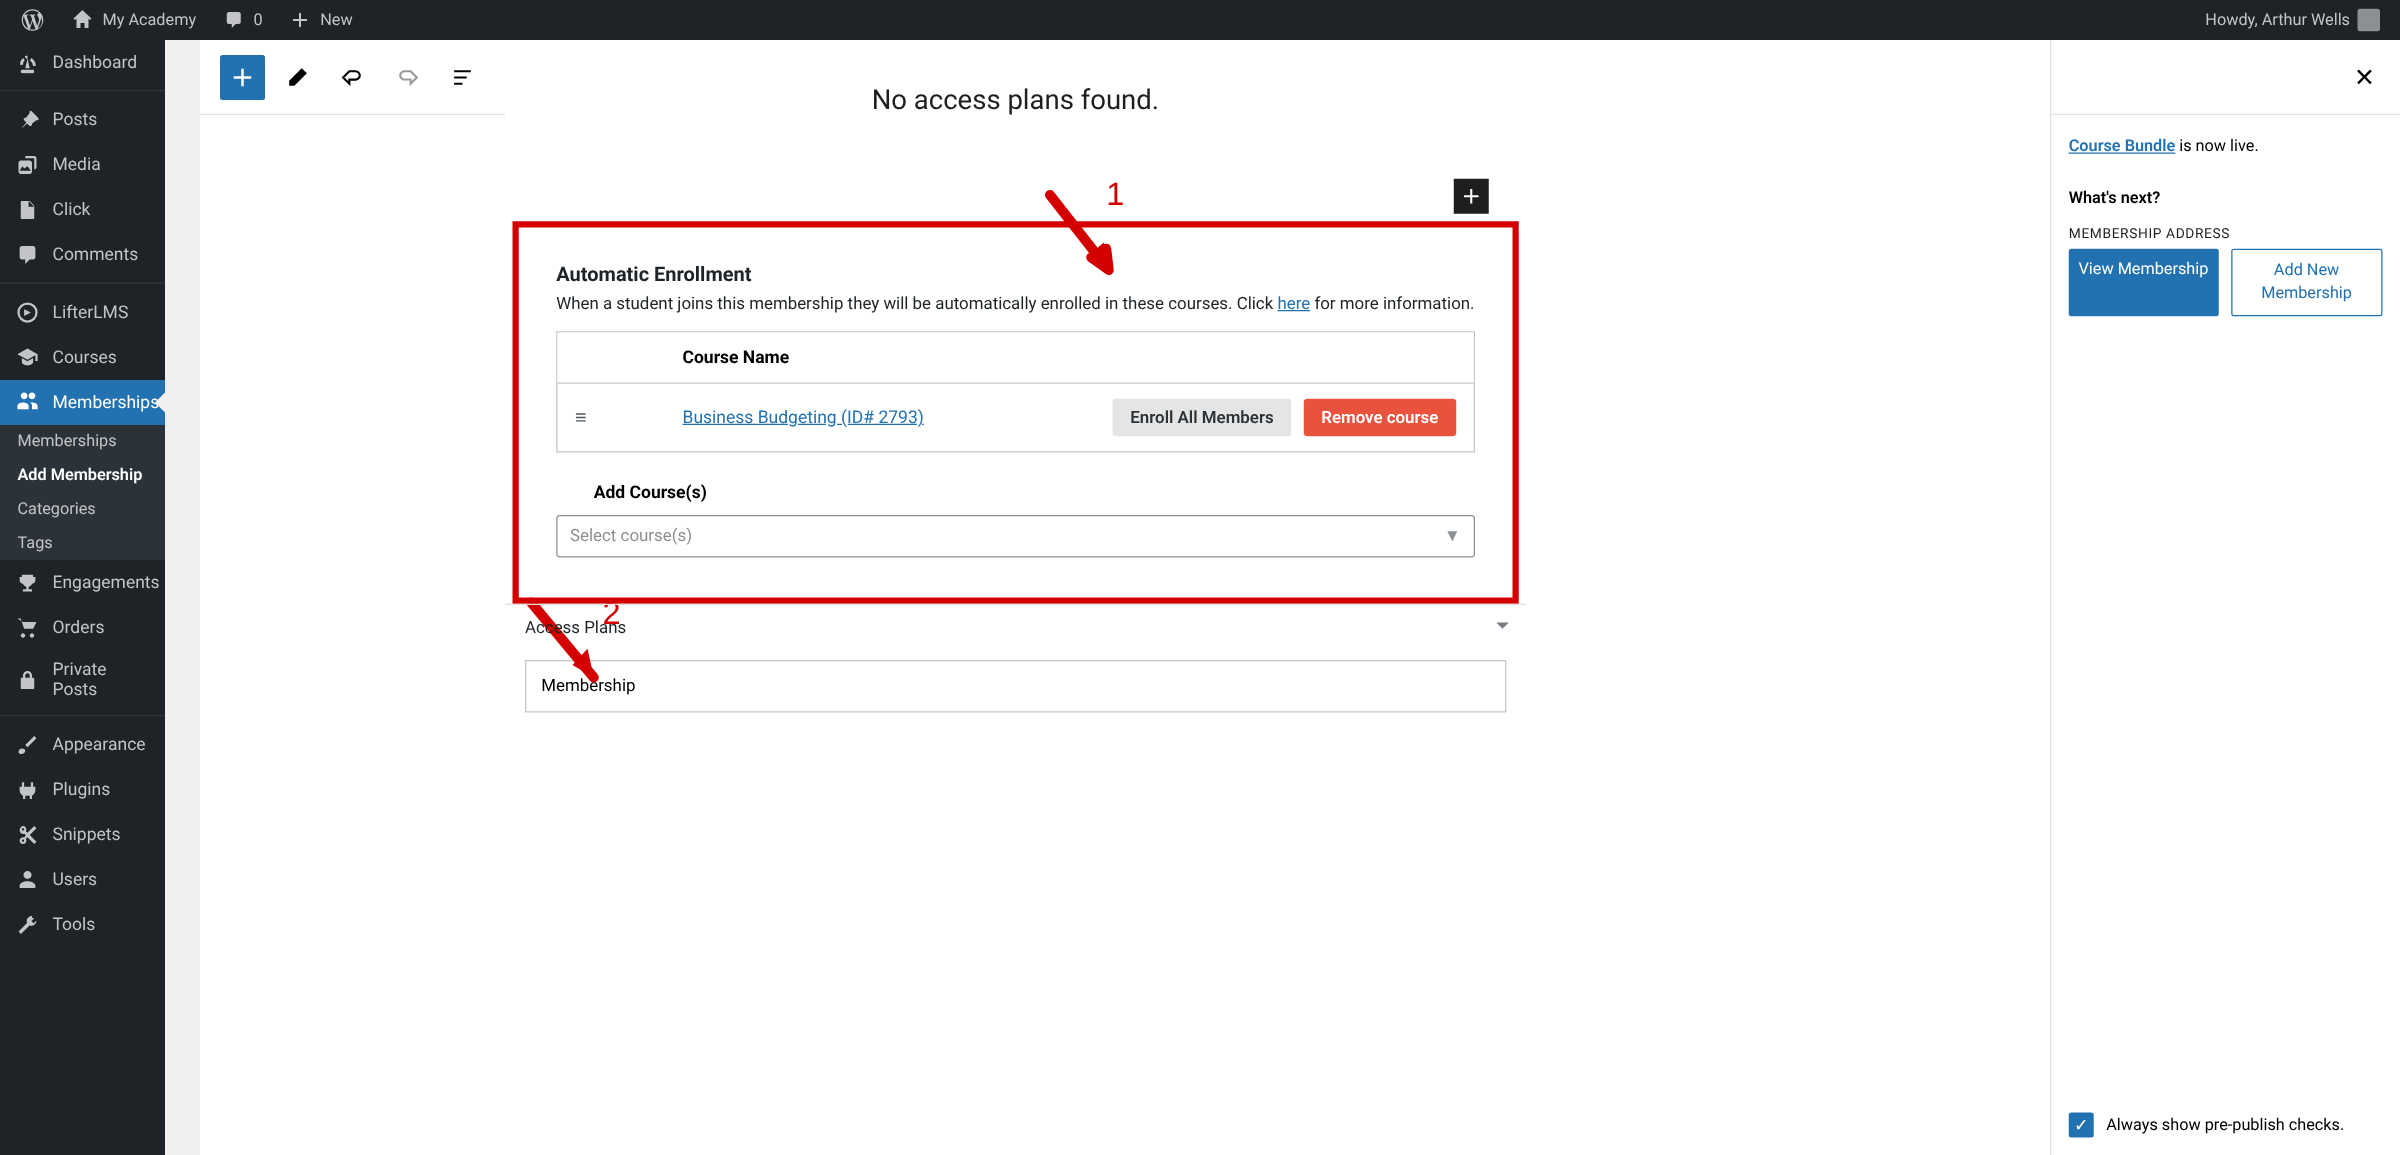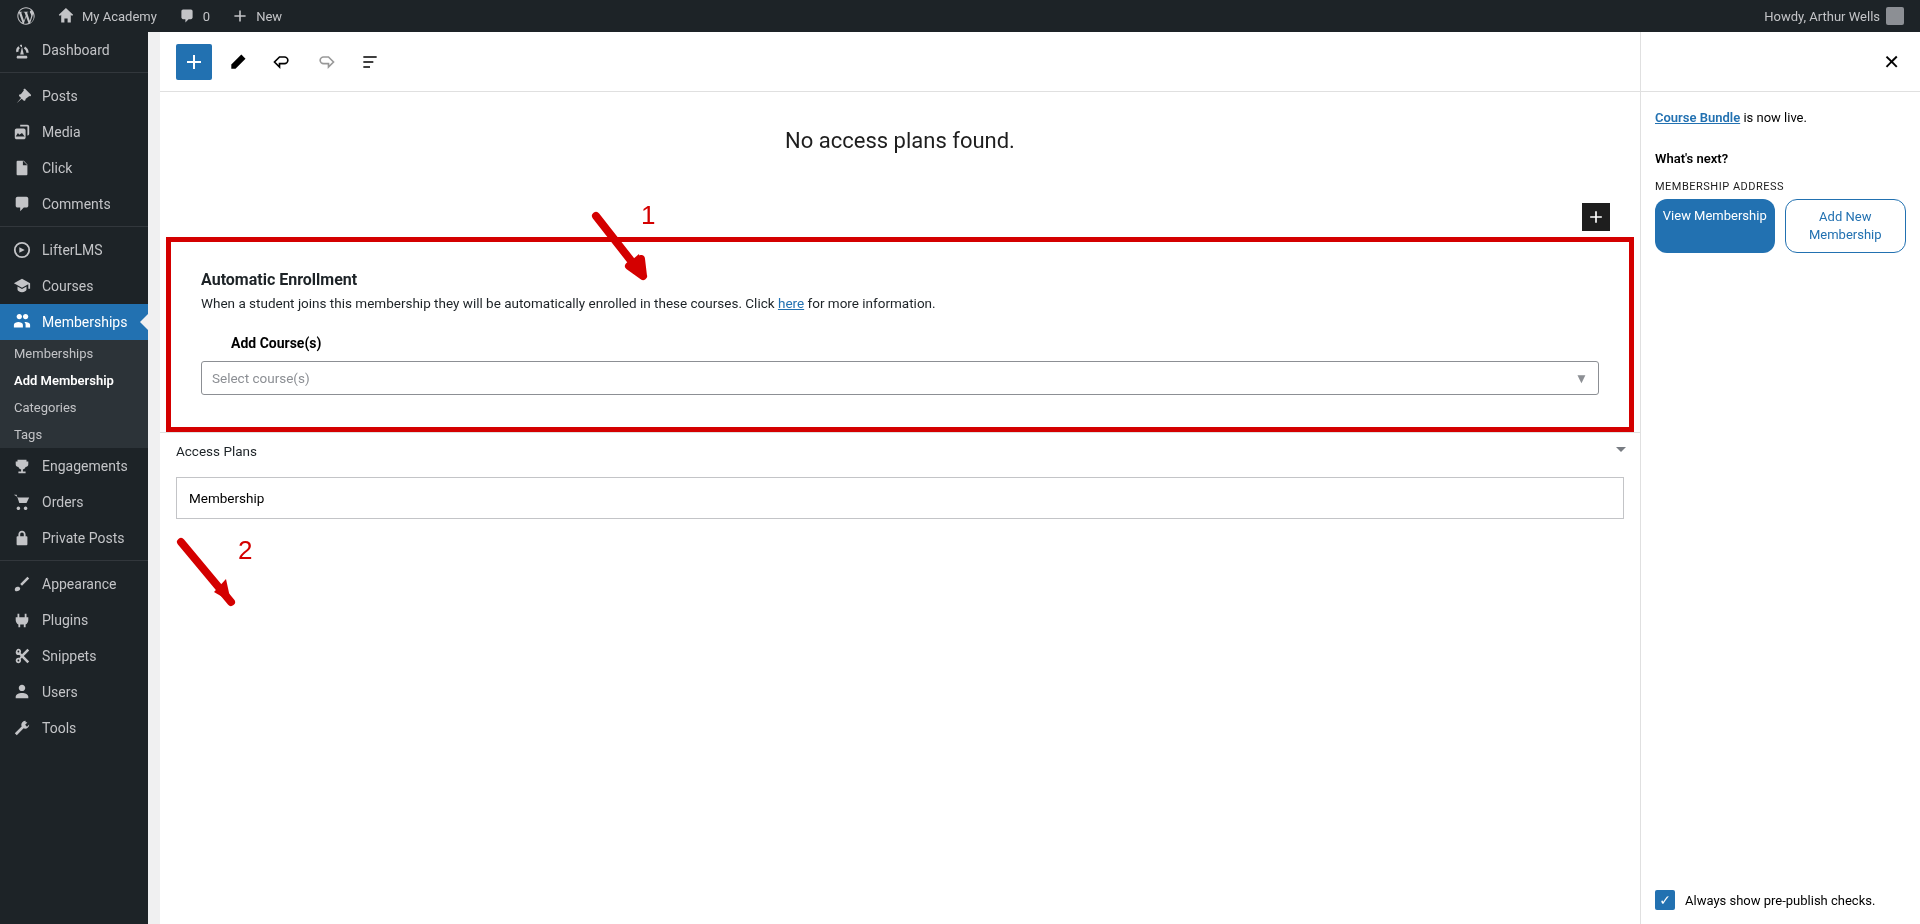--- a/index.html
+++ b/index.html
@@ -5,32 +5,32 @@
 * { box-sizing: border-box; margin: 0; padding: 0; font-family: -apple-system, BlinkMacSystemFont, "Segoe UI", Roboto, sans-serif; }
 body { background: #f0f0f1; overflow: hidden; }
 
 
 .adminbar { height: 32px; background: #1d2327; color: #c3c4c7; display: flex; align-items: center; font-size: 13px; padding: 0 8px; justify-content: space-between; }
 .adminbar-left, .adminbar-right { display: flex; align-items: center; gap: 4px; }
 .adminbar-item { display: flex; align-items: center; gap: 6px; padding: 0 8px; height: 32px; color: #c3c4c7; cursor: pointer; }
 .avatar { width: 18px; height: 18px; background: #8c8f94; border-radius: 2px; }
 
 
-.sidebar { position: fixed; left: 0; top: 32px; bottom: 0; width: 148px; background: #1d2327; color: #c3c4c7; font-size: 14px; overflow-y: auto; }
+.sidebar { position: fixed; left: 0; top: 32px; bottom: 0; width: 132px; background: #1d2327; color: #c3c4c7; font-size: 14px; overflow-y: auto; }
 .menu-item { display: flex; align-items: center; gap: 10px; padding: 8px 12px; cursor: pointer; color: #c3c4c7; }
 .menu-item.active { background: #2271b1; color: #fff; position: relative; }
 .menu-item.active::after { content: ''; position: absolute; right: 0; top: 50%; transform: translateY(-50%); border: 8px solid transparent; border-right-color: #f0f0f1; }
 .menu-separator { height: 5px; border-bottom: 1px solid #32373c; margin-bottom: 5px; }
 .submenu { background: #2c3338; }
 .submenu-item { padding: 6px 12px 6px 14px; font-size: 13px; color: #c3c4c7; cursor: pointer; }
 .submenu-item.active { color: #fff; font-weight: 600; }
 
 
 .main { margin-left: 160px; height: calc(100vh - 32px); display: flex; }
-.editor-area { flex: 1; background: #fff; display: flex; flex-direction: column; overflow-y: auto; position: relative; }
+.editor-area { flex: 1; background: #fff; display: flex; flex-direction: row; overflow-y: auto; position: relative; }
 .editor-toolbar { height: 60px; border-bottom: 1px solid #e0e0e0; display: flex; align-items: center; padding: 0 16px; gap: 8px; }
 .toolbar-btn { width: 36px; height: 36px; display: flex; align-items: center; justify-content: center; border-radius: 2px; cursor: pointer; }
 .toolbar-btn.primary { background: #2271b1; color: #fff; }
 .toolbar-btn.disabled { opacity: .4; cursor: default; }
 
 .editor-body { padding: 0; }
 .no-access { text-align: center; font-size: 22px; color: #1e1e1e; padding: 36px 0 10px; }
 .add-block-btn { width: 28px; height: 28px; background: #1e1e1e; color: #fff; display: flex; align-items: center; justify-content: center; margin-left: auto; margin-right: 30px; margin-top: 40px; cursor: pointer; }
 
 
@@ -77,21 +77,21 @@
 .close-x { font-size: 20px; cursor: pointer; padding: 6px; }
 .rp-body { padding: 18px 14px; flex:1; }
 .live-text { font-size: 13px; margin-bottom: 26px; }
 .live-text a { color: #2271b1; text-decoration: underline; font-weight: 600; }
 .whats-next { font-size: 13px; font-weight: 600; margin-bottom: 14px; }
 .addr-label { font-size: 11px; letter-spacing: .5px; text-transform: uppercase; color: #1e1e1e; margin-bottom: 6px; }
 .addr-row { display: flex; gap: 6px; margin-bottom: 20px; }
 .addr-input { flex: 1; border: 1px solid #949494; background: #f0f0f0; padding: 8px; font-size: 12px; color: #757575; overflow:hidden; text-overflow:ellipsis; white-space:nowrap; }
 .copy-btn { border: 1px solid #2271b1; color: #2271b1; background: #fff; padding: 6px 12px; border-radius: 2px; font-size: 13px; cursor: pointer; }
 .btn-row { display: flex; gap: 10px; }
-.btn-row .b { flex: 1; padding: 8px 4px; text-align: center; border-radius: 12px; font-size: 13px; cursor: pointer; line-height:1.4; }
+.btn-row .b { flex: 1; padding: 8px 4px; text-align: center; border-radius: 2px; font-size: 13px; cursor: pointer; line-height:1.4; }
 .b-primary { background: #2271b1; color: #fff; }
 .b-outline { border: 1px solid #2271b1; color: #2271b1; }
 .rp-footer { padding: 14px; display: flex; align-items: center; gap: 10px; font-size: 13px; }
 .checkbox { width: 20px; height: 20px; background: #2271b1; display: flex; align-items: center; justify-content: center; color: #fff; font-size: 14px; border-radius:2px; }
 
 .icon { width: 20px; height: 20px; display: inline-flex; align-items: center; justify-content: center; flex-shrink:0; }
 </style>
 </head>
 <body>
 
@@ -329,20 +329,34 @@
         </svg>
 
 
 
         <div class="tab-content">
           <div class="ae-title">Automatic Enrollment</div>
           <div class="ae-desc">
             <span>When a student joins this membership they will be automatically enrolled in these courses. Click </span><a href="#">here</a><span> for more information.</span>
           </div>
 
+          <div class="course-table">
+            <div class="course-header">
+              <div class="ch-handle"></div>
+              <div class="ch-name">Course Name</div>
+            </div>
+            <div class="course-row">
+              <div class="drag-handle">≡</div>
+              <a href="#" class="course-link">Business Budgeting (ID# 2793)</a>
+              <div class="row-actions">
+                <button class="btn btn-gray">Enroll All Members</button>
+                <button class="btn btn-red">Remove course</button>
+              </div>
+            </div>
+          </div>
 
           <div class="add-courses">
             <div class="ac-label">Add Course(s)</div>
             <div class="select-box">
               <span>Select course(s)</span>
               <span>▼</span>
             </div>
           </div>
         </div>
       </div>

